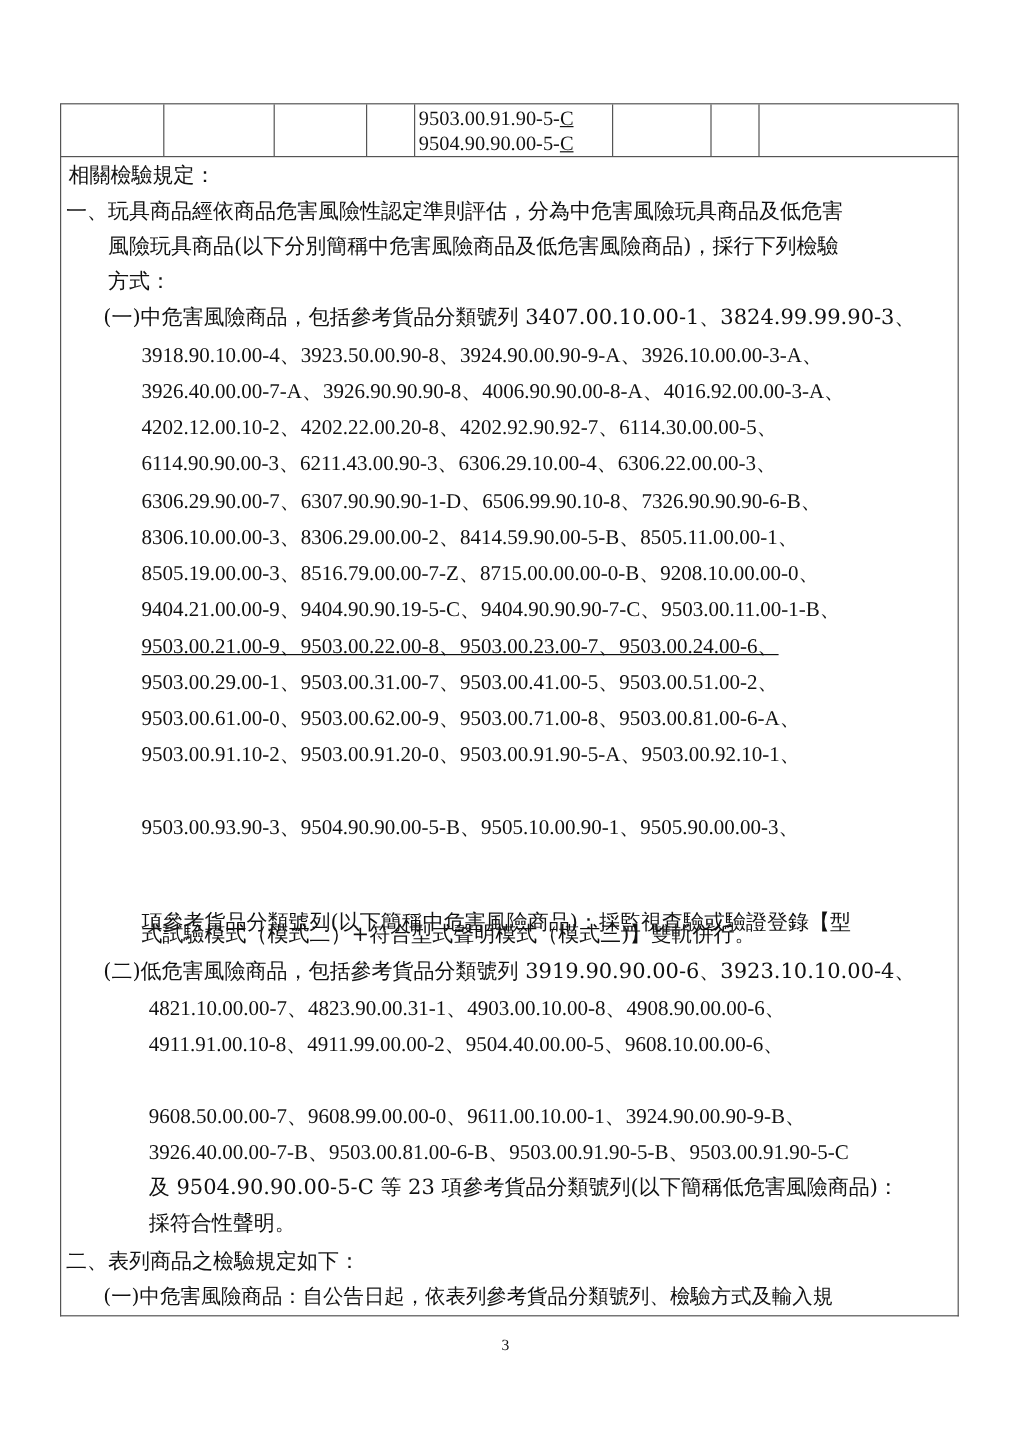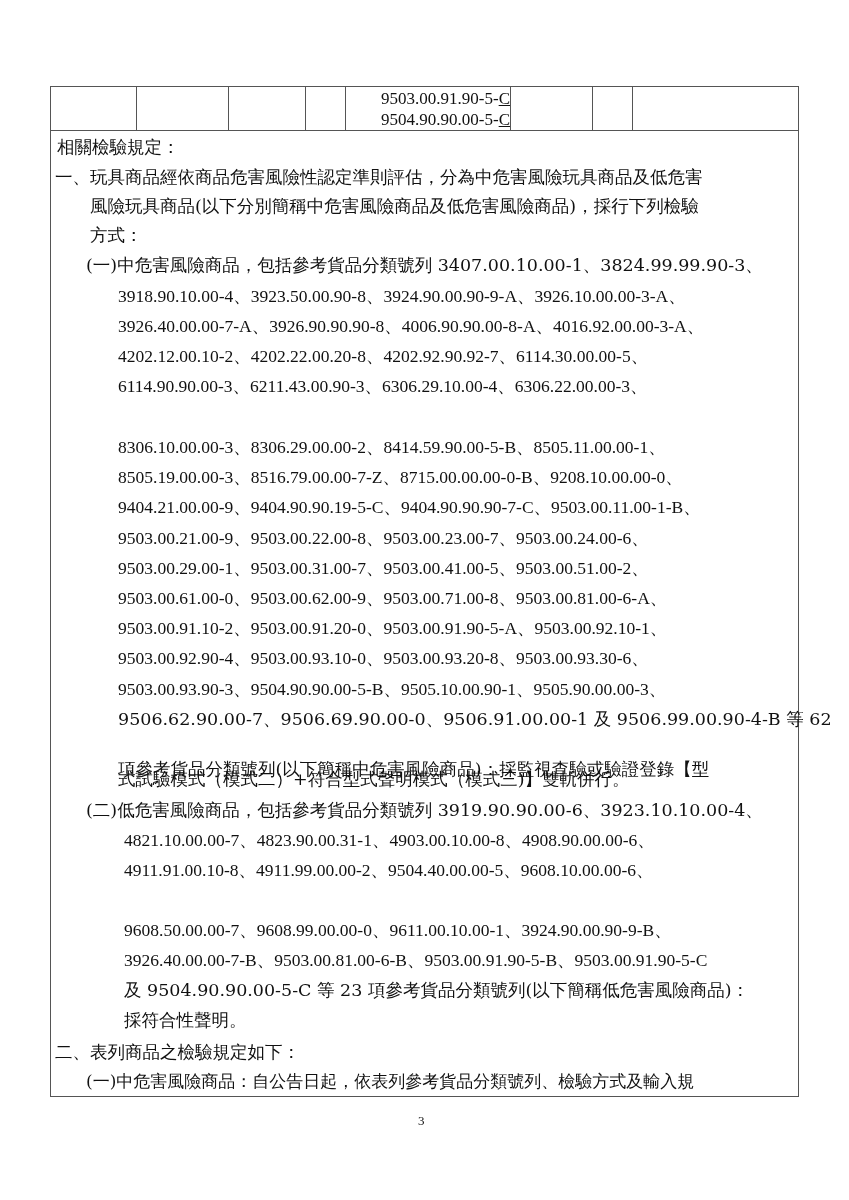--- a/index.html
+++ b/index.html
@@ -1,20 +1,20 @@
 <!DOCTYPE html>
 <html><head>
 <meta charset="utf-8">
 <style>
   html, body { margin: 0; padding: 0; background: #ffffff; }
   body { width: 849px; height: 1200px; position: relative; overflow: hidden;
          font-family: "Liberation Serif", "DejaVu Serif", serif; color: #111; }
   .page { position: absolute; left: 0; top: 0; width: 849px; height: 1200px; }
   .tbl { position: absolute; left: 50px; top: 86px; width: 749px; height: 45px;
-         border: 1px solid #555; border-bottom: 1px solid #555; box-sizing: border-box; text-align: right; }
+         border: 1px solid #555; border-bottom: 1px solid #555; box-sizing: border-box; }
   .cell { position: absolute; top: 0; height: 43px; border-right: 1px solid #555; box-sizing: border-box; }
   .codecell { font-size: 17px; line-height: 21px; padding-left: 3px; padding-top: 1px; }
   .codecell u { text-decoration: underline; }
   .box { position: absolute; left: 50px; top: 130px; width: 749px; height: 967px;
          border: 1px solid #555; border-top: none; box-sizing: border-box; }
   .txt { position: absolute; font-size: 17.5px; line-height: 20px; white-space: nowrap; }
   .cjk { font-family: "DejaVu Serif", "Liberation Serif", serif; }
   .pagenum { position: absolute; left: 418px; top: 1113px; font-size: 13px; }
 </style>
 </head>
@@ -42,30 +42,29 @@
 
   <div class="txt cjk" style="left:55px;top:167px;">一、玩具商品經依商品危害風險性認定準則評估，分為中危害風險玩具商品及低危害</div>
   <div class="txt cjk" style="left:90px;top:196px;text-align:right;">風險玩具商品(以下分別簡稱中危害風險商品及低危害風險商品)，採行下列檢驗</div>
   <div class="txt cjk" style="left:90px;top:225px;">方式：</div>
 
   <div class="txt cjk" style="left:86px;top:255px;">(一)中危害風險商品，包括參考貨品分類號列 3407.00.10.00-1、3824.99.99.90-3、</div>
   <div class="txt" style="left:118px;top:286px;">3918.90.10.00-4、3923.50.00.90-8、3924.90.00.90-9-A、3926.10.00.00-3-A、</div>
   <div class="txt" style="left:118px;top:316px;">3926.40.00.00-7-A、3926.90.90.90-8、4006.90.90.00-8-A、4016.92.00.00-3-A、</div>
   <div class="txt" style="left:118px;top:346px;">4202.12.00.10-2、4202.22.00.20-8、4202.92.90.92-7、6114.30.00.00-5、</div>
   <div class="txt" style="left:118px;top:376px;">6114.90.90.00-3、6211.43.00.90-3、6306.29.10.00-4、6306.22.00.00-3、</div>
+  <div class="txt" style="left:118px;top:407px;">6306.29.90.00-7、6307.90.90.90-1-D、6506.99.90.10-8、7326.90.90.90-6-B、</div>
   <div class="txt" style="left:118px;top:437px;text-align:right;">8306.10.00.00-3、8306.29.00.00-2、8414.59.90.00-5-B、8505.11.00.00-1、</div>
   <div class="txt" style="left:118px;top:467px;">8505.19.00.00-3、8516.79.00.00-7-Z、8715.00.00.00-0-B、9208.10.00.00-0、</div>
   <div class="txt" style="left:118px;top:497px;">9404.21.00.00-9、9404.90.90.19-5-C、9404.90.90.90-7-C、9503.00.11.00-1-B、</div>
-  <div class="txt" style="left:118px;top:528px;">9503.00.21.00-9、9503.00.22.00-8、9503.00.23.00-7、9503.00.24.00-6、</div>
+  <div class="txt" style="left:118px;top:528px;text-decoration:underline;">9503.00.21.00-9、9503.00.22.00-8、9503.00.23.00-7、9503.00.24.00-6、</div>
   <div class="txt" style="left:118px;top:558px;">9503.00.29.00-1、9503.00.31.00-7、9503.00.41.00-5、9503.00.51.00-2、</div>
   <div class="txt" style="left:118px;top:588px;">9503.00.61.00-0、9503.00.62.00-9、9503.00.71.00-8、9503.00.81.00-6-A、</div>
   <div class="txt" style="left:118px;top:618px;">9503.00.91.10-2、9503.00.91.20-0、9503.00.91.90-5-A、9503.00.92.10-1、</div>
-  <div class="txt" style="left:118px;top:648px;">9503.00.92.90-4、9503.00.93.10-0、9503.00.93.20-8、9503.00.93.30-6、</div>
   <div class="txt" style="left:118px;top:679px;">9503.00.93.90-3、9504.90.90.00-5-B、9505.10.00.90-1、9505.90.00.00-3、</div>
-  <div class="txt cjk" style="left:118px;top:709px;">9506.62.90.00-7、9506.69.90.00-0、9506.91.00.00-1 及 9506.99.00.90-4-B 等 62</div>
   <div class="txt cjk" style="left:118px;top:739px;margin-top:20px;">項參考貨品分類號列(以下簡稱中危害風險商品)：採監視查驗或驗證登錄【型</div>
   <div class="txt cjk" style="left:118px;top:769px;">式試驗模式（模式二）+符合型式聲明模式（模式三)】雙軌併行。</div>
 
   <div class="txt cjk" style="left:86px;top:800px;">(二)低危害風險商品，包括參考貨品分類號列 3919.90.90.00-6、3923.10.10.00-4、</div>
   <div class="txt" style="left:124px;top:830px;">4821.10.00.00-7、4823.90.00.31-1、4903.00.10.00-8、4908.90.00.00-6、</div>
   <div class="txt" style="left:124px;top:860px;">4911.91.00.10-8、4911.99.00.00-2、9504.40.00.00-5、9608.10.00.00-6、</div>
   <div class="txt" style="left:124px;top:920px;">9608.50.00.00-7、9608.99.00.00-0、9611.00.10.00-1、3924.90.00.90-9-B、</div>
   <div class="txt" style="left:124px;top:950px;">3926.40.00.00-7-B、9503.00.81.00-6-B、9503.00.91.90-5-B、9503.00.91.90-5-C</div>
   <div class="txt cjk" style="left:124px;top:980px;">及 9504.90.90.00-5-C 等 23 項參考貨品分類號列(以下簡稱低危害風險商品)：</div>
   <div class="txt cjk" style="left:124px;top:1010px;">採符合性聲明。</div>

